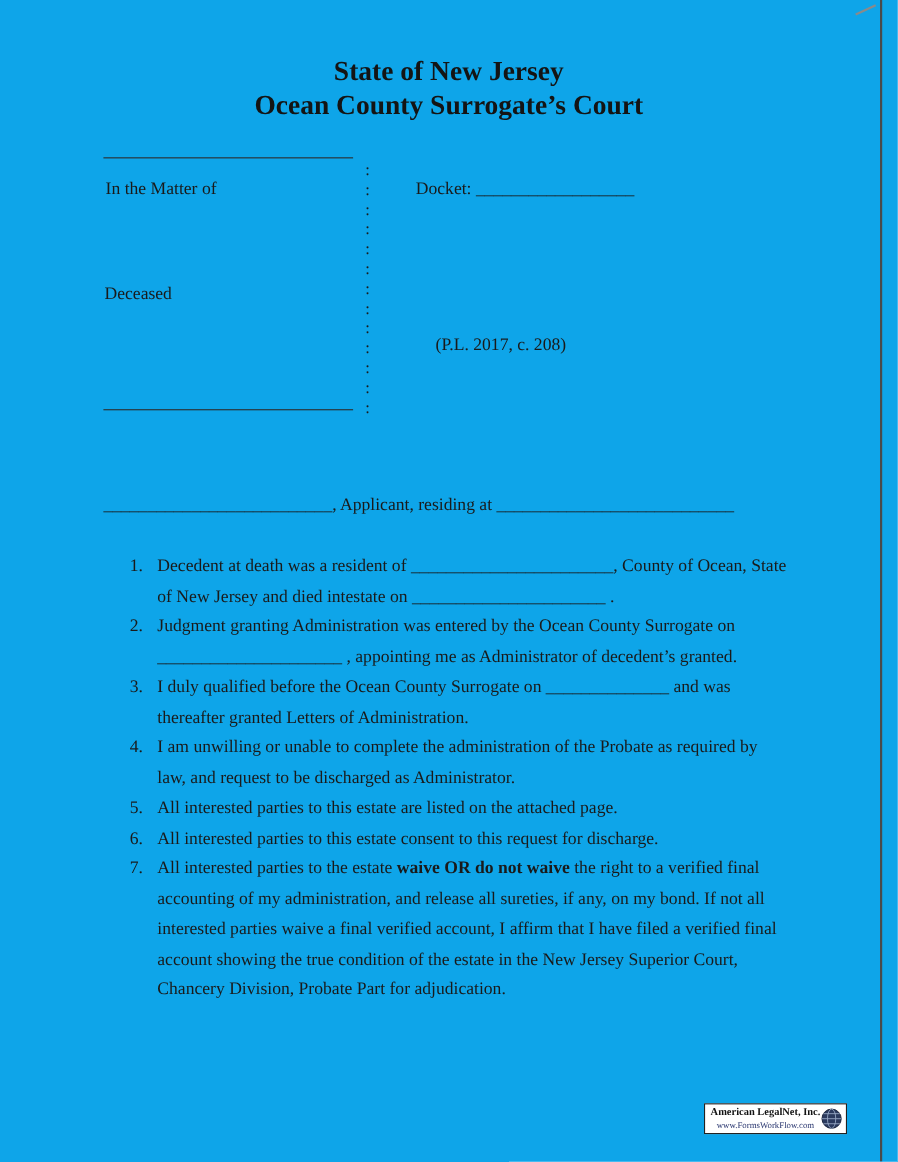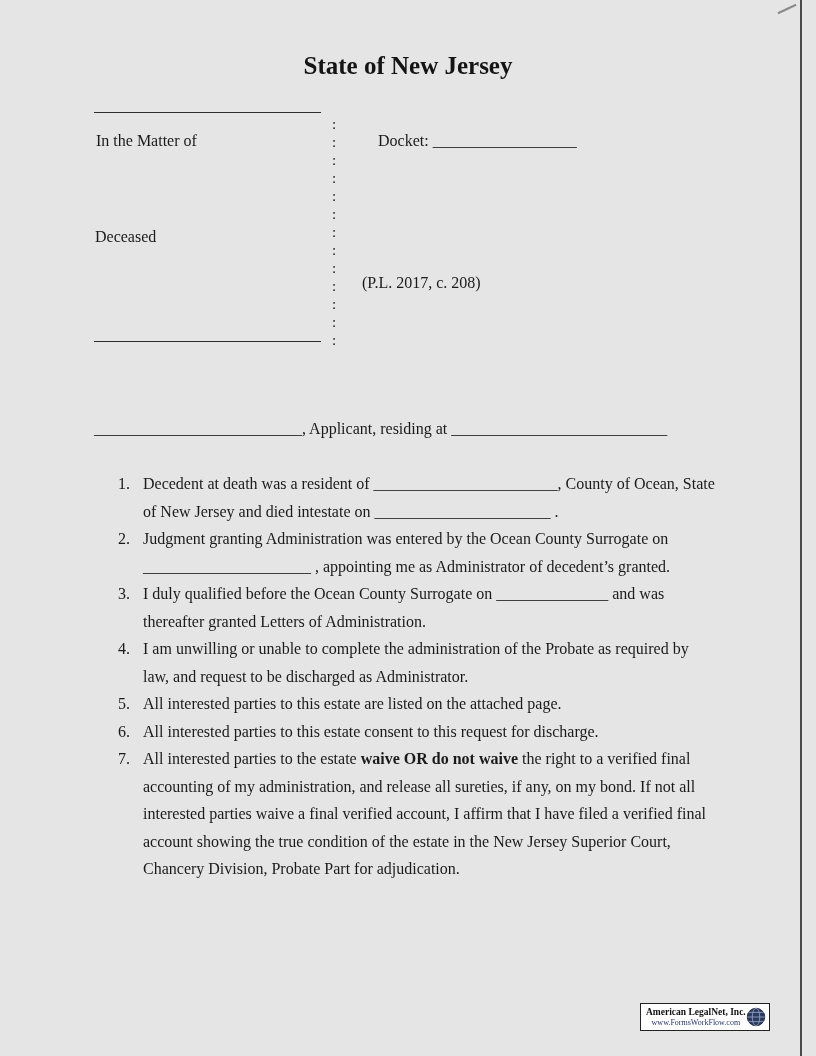--- a/index.html
+++ b/index.html
@@ -1,20 +1,20 @@
 <!DOCTYPE html>
 <html><head>
 <meta charset="utf-8">
 <style>
   * { margin:0; padding:0; box-sizing:border-box; }
   body { background:#ffffff; }
   .page {
     position:relative;
     width:816px; height:1056px;
-    background:#e5e5e5;
+    background:#0ea5e9;
     font-family:"Liberation Serif","DejaVu Serif",serif;
     color:#1a1a1a;
     overflow:hidden;
   }
   
   .scan-edge { position:absolute; top:0; right:14px; width:2px; height:100%; background:#4a4a4a; }
   .scan-mark { position:absolute; top:8px; right:19px; width:20px; height:2px; background:#8a8a8a; transform:rotate(-25deg); }
 
   
   .doc-title { padding-top:50px; text-align:center; font-weight:bold; font-size:25px; line-height:31px; color:#141414; }
@@ -22,21 +22,21 @@
   
   .caption { position:relative; margin:31px 0 0 94px; width:630px; height:232px; font-size:16px; }
   .cap-line { position:absolute; left:0; width:227px; border-top:1.6px solid #2c2c2c; height:0; }
   .cap-line-top { top:0; }
   .cap-line-bottom { top:229px; }
   .cap-matter { position:absolute; left:2px; top:20px; }
   .cap-deceased { position:absolute; left:1px; top:116px; }
   .cap-colons { position:absolute; left:238px; top:3px; line-height:18px; font-size:15px; }
   .cap-docket { position:absolute; left:284px; top:20px; white-space:nowrap; }
   .cap-app-title { position:absolute; left:284px; top:91px; font-size:17px; line-height:22px; letter-spacing:0.4px; }
-  .cap-statute { position:absolute; left:268px; top:162px; }
+  .cap-statute { position:absolute; left:302px; top:162px; }
 
   
   .intro { margin:70px 0 0 94px; width:624px; font-size:16px; }
   .intro-line { line-height:29px; }
   .says { line-height:29px; }
 
   
   .list { margin:27px 0 0 118px; width:602px; font-size:16px; }
   .list-item { display:flex; line-height:27.5px; }
   .item-num { width:25px; flex:0 0 25px; }
@@ -58,20 +58,21 @@
 </style>
 </head>
 <body>
 
 <div class="page">
   <div class="scan-edge"></div>
   <div class="scan-mark"></div>
 
   <header class="doc-title">
     <div>State of New Jersey</div>
+    <div>Ocean County Surrogate’s Court</div>
   </header>
 
   <section class="caption">
     <div class="cap-line cap-line-top"></div>
     <div class="cap-matter">In the Matter of</div>
     <div class="cap-deceased">Deceased</div>
     <div class="cap-line cap-line-bottom"></div>
     <div class="cap-colons">
         <div>:</div>
         <div>:</div>

